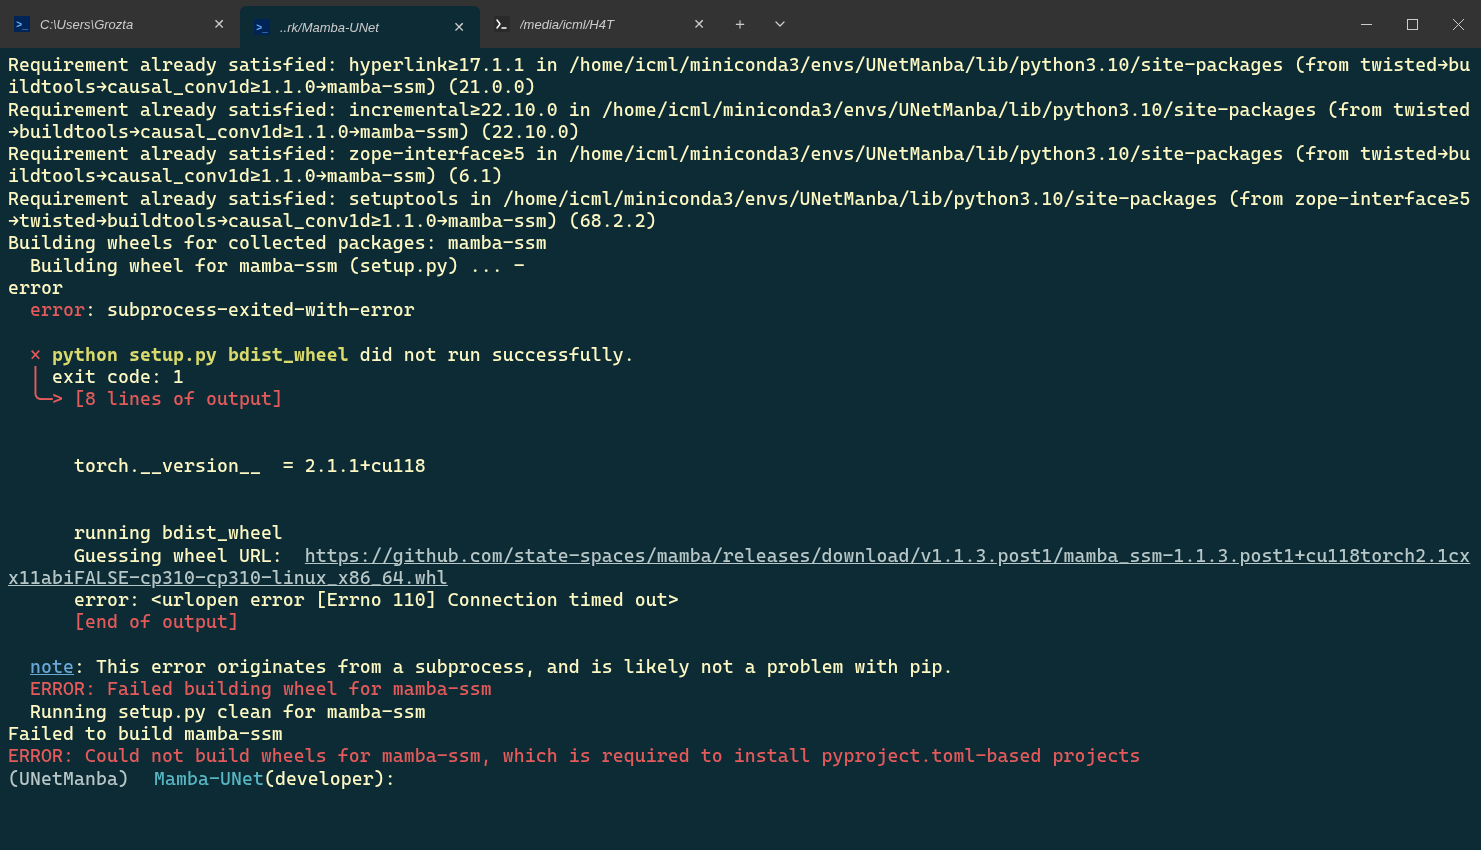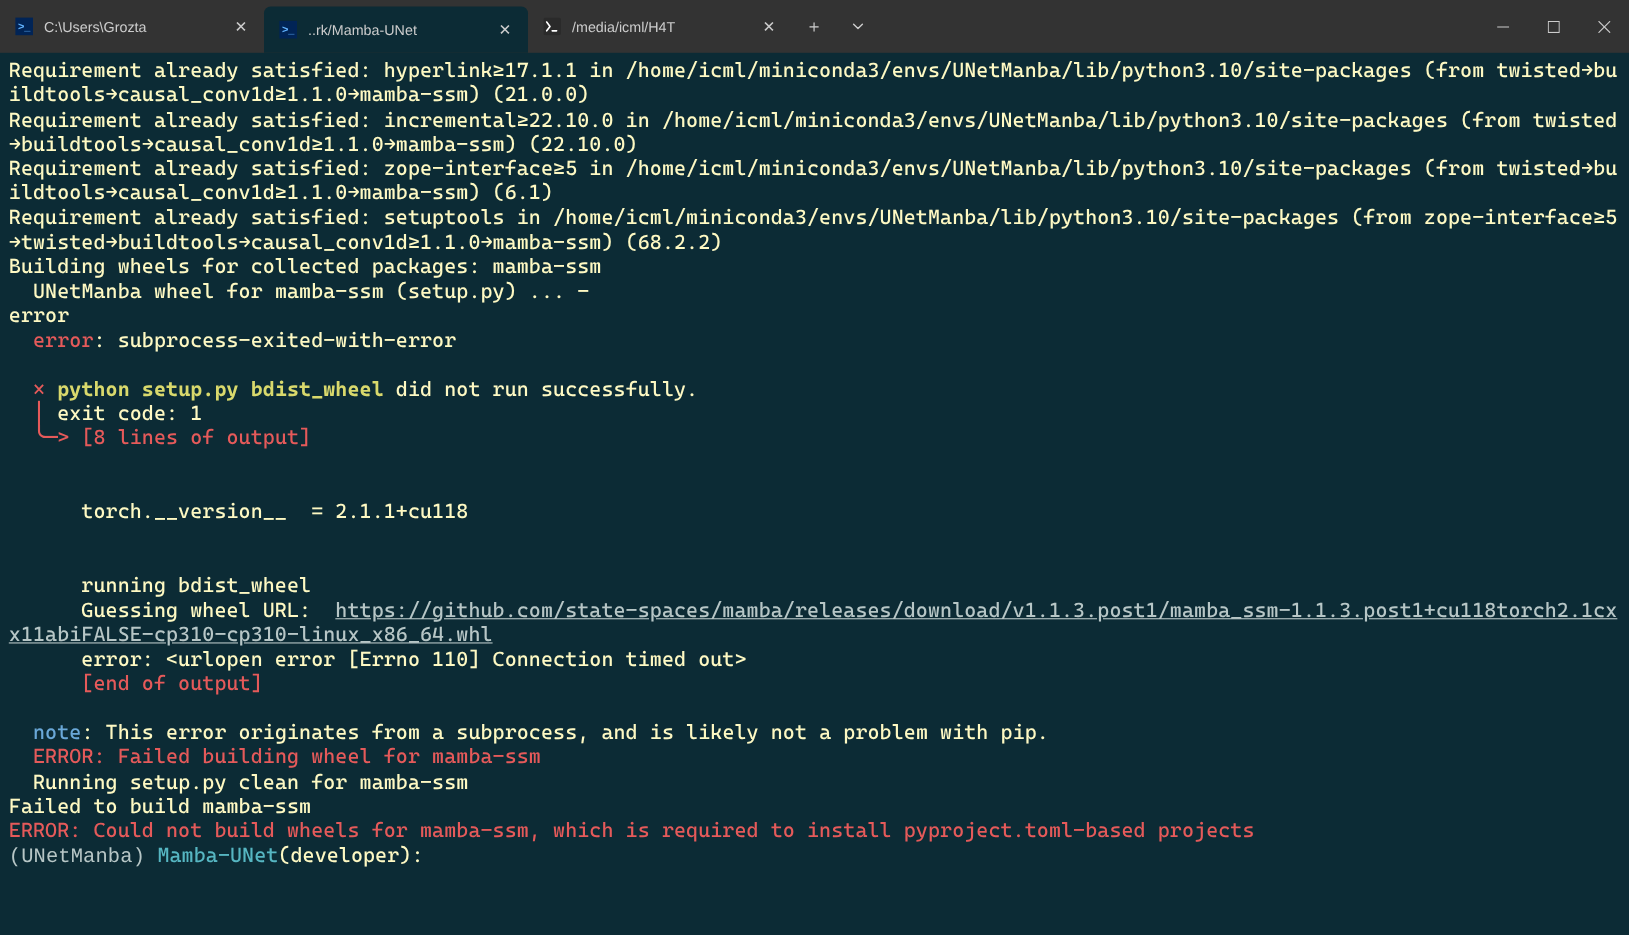--- a/index.html
+++ b/index.html
@@ -54,21 +54,21 @@
   font-weight:bold;
   font-family: 'Segoe UI', sans-serif;
   flex-shrink:0;
 }
 .tab .icon-bash {
   width: 16px;
   height: 16px;
   flex-shrink:0;
 }
 .tab .icon-bash svg { display:block; }
-.tab .label { flex: 1; white-space: nowrap; overflow: hidden; text-overflow: ellipsis; }
+.tab .label { flex: 1; white-space: nowrap; overflow: hidden; text-overflow: ellipsis; font-style: italic; }
 .tab .close {
   width: 18px;
   height: 18px;
   display: flex;
   align-items: center;
   justify-content: center;
   color: #cccccc;
   font-size: 14px;
   border-radius: 2px;
 }
@@ -99,24 +99,24 @@
   font-size: 18.6px;
   line-height: 22.3px;
   white-space: pre-wrap;
   word-break: break-all;
   color: #b7c6c6;
   letter-spacing: 0.1px;
 }
 .c-gray { color: #fef9c3; }
 .c-red { color: #e55a5a; }
 .c-yellow { color: #d9d96c; font-weight: bold; }
-.c-blue { color: #6aa8d8; }
+.c-blue { color: #6aa8d8; text-decoration: underline; }
 .c-link { color: #b7c6c6; text-decoration: underline; }
-.prompt-env { color: #b7c6c6; font-family: Liberation Mono, monospace; }
-.prompt-path { color: #56b6c2; }
+.prompt-env { color: #b7c6c6; }
+.prompt-path { color: #56b6c2; margin-left: 14px; }
 </style>
 </head>
 <body>
 
 <div class="titlebar">
   <div class="tabs">
     <div class="tab">
       <span class="icon-ps">&gt;_</span>
       <span class="label">C:\Users\Grozta</span>
       <span class="close">✕</span>
@@ -163,21 +163,21 @@
         </svg>
     </div>
   </div>
 </div>
 
 <div class="terminal"><span class="c-gray">Requirement already satisfied: hyperlink≥17.1.1 in /home/icml/miniconda3/envs/UNetManba/lib/python3.10/site-packages (from twisted→buildtools→causal_conv1d≥1.1.0→mamba-ssm) (21.0.0)</span>
 <span class="c-gray">Requirement already satisfied: incremental≥22.10.0 in /home/icml/miniconda3/envs/UNetManba/lib/python3.10/site-packages (from twisted→buildtools→causal_conv1d≥1.1.0→mamba-ssm) (22.10.0)</span>
 <span class="c-gray">Requirement already satisfied: zope-interface≥5 in /home/icml/miniconda3/envs/UNetManba/lib/python3.10/site-packages (from twisted→buildtools→causal_conv1d≥1.1.0→mamba-ssm) (6.1)</span>
 <span class="c-gray">Requirement already satisfied: setuptools in /home/icml/miniconda3/envs/UNetManba/lib/python3.10/site-packages (from zope-interface≥5→twisted→buildtools→causal_conv1d≥1.1.0→mamba-ssm) (68.2.2)</span>
 <span class="c-gray">Building wheels for collected packages: mamba-ssm</span>
-<span class="c-gray">  UNetManba wheel for mamba-ssm (setup.py) ... -</span>
+<span class="c-gray">  Building wheel for mamba-ssm (setup.py) ... -</span>
 <span class="c-gray">error</span>
 <span>  <span class="c-red">error</span><span class="c-gray">: subprocess-exited-with-error</span></span>
 
 <span>  <span class="c-red">×</span> <span class="c-yellow">python setup.py bdist_wheel</span><span class="c-gray"> did not run successfully.</span></span>
 <span>  <span class="c-red">│ </span><span class="c-gray">exit code: 1</span></span>
 <span>  <span class="c-red">╰─&gt;</span><span class="c-red"> [8 lines of output]</span></span>
 
 
 <span class="c-gray">      torch.__version__  = 2.1.1+cu118</span>
 

